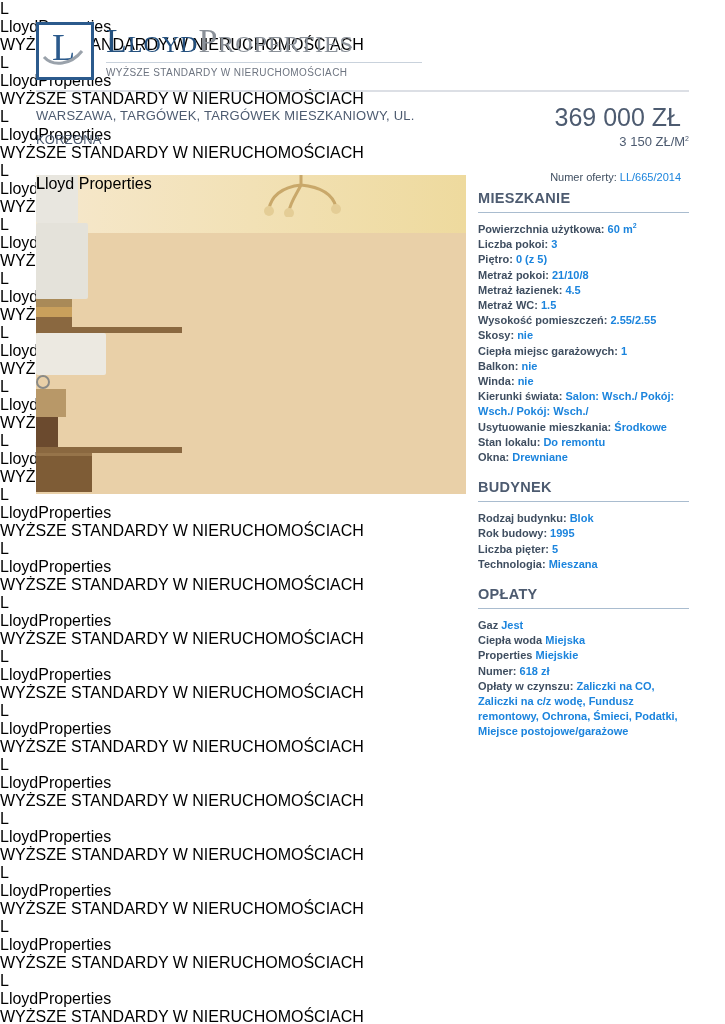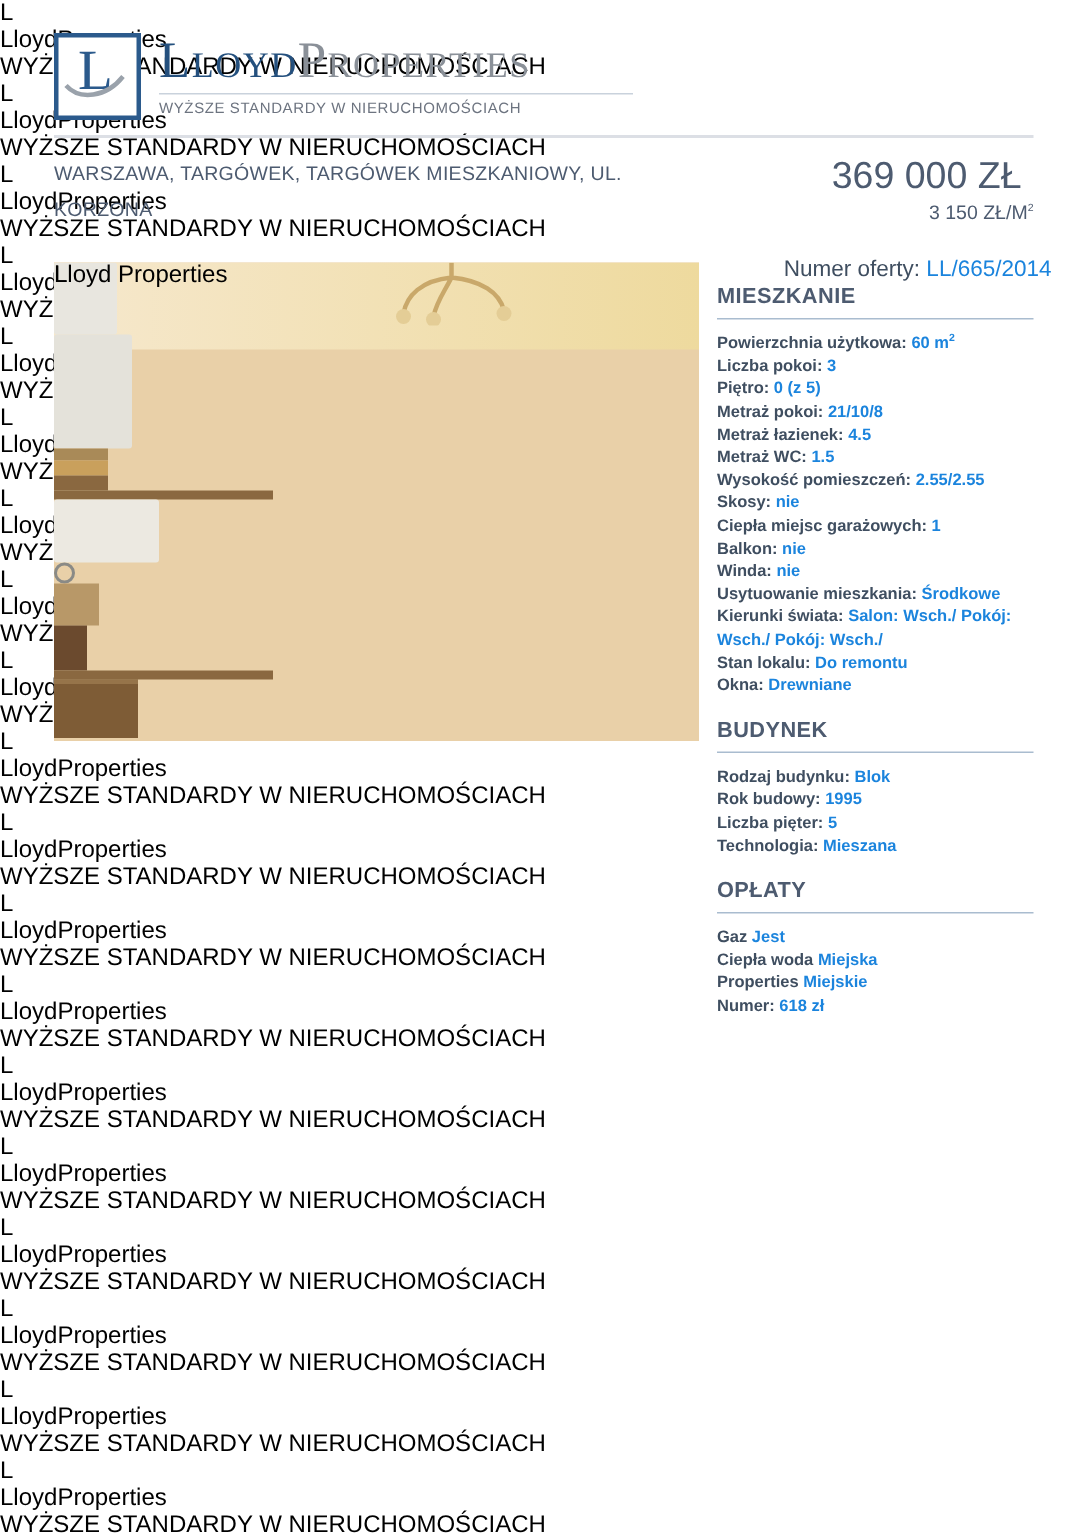--- a/index.html
+++ b/index.html
@@ -19,21 +19,21 @@
   .brand-secondary{color:#8a9098;}
   .tagline{margin-top:4px;border-top:1px solid #c9d2dc;padding-top:4px;
     font-size:10px;letter-spacing:.4px;color:#6d7480;width:316px;}
   .header-rule{position:absolute;left:36px;top:90px;width:653px;height:0;border-top:2px solid #dcdfe5;}
 
   
   .listing-title{position:absolute;left:36px;top:104px;width:445px;
     font-size:13px;line-height:24px;color:#4d5b70;letter-spacing:.2px;}
   .price{position:absolute;right:44px;top:103px;font-size:25px;color:#4d5b70;text-align:right;}
   .price-m2{position:absolute;right:36px;top:134px;font-size:13px;color:#4d5b70;text-align:right;}
-  .offer-line{position:absolute;right:24px;top:171px;font-size:15px;text-align:left;color:#44546a;}
+  .offer-line{position:absolute;right:44px;top:171px;font-size:11px;text-align:left;color:#44546a;}
   .offer-line .dvalue{color:#1b84dd;}
   sup{font-size:7px;vertical-align:super;line-height:0;}
 
   
   .details-col{position:absolute;left:478px;top:190px;width:211px;}
   .section{margin-bottom:10px;font-weight:bold;}
   .sec-heading{font-size:14.5px;color:#4d5b70;letter-spacing:.3px;margin:0 0 6px 0;}
   .sec-rule{border-top:1px solid #a9bccf;margin:0 0 9px 0;height:0;}
   .drow{font-size:11px;line-height:15.2px;color:#3f4e60;}
   .dlabel{color:#3f4e60;}
@@ -266,40 +266,41 @@
       <div class="drow"><span class="dlabel">Liczba pokoi: </span><span class="dvalue">3</span></div>
       <div class="drow"><span class="dlabel">Piętro: </span><span class="dvalue">0 (z 5)</span></div>
       <div class="drow"><span class="dlabel">Metraż pokoi: </span><span class="dvalue">21/10/8</span></div>
       <div class="drow"><span class="dlabel">Metraż łazienek: </span><span class="dvalue">4.5</span></div>
       <div class="drow"><span class="dlabel">Metraż WC: </span><span class="dvalue">1.5</span></div>
       <div class="drow"><span class="dlabel">Wysokość pomieszczeń: </span><span class="dvalue">2.55/2.55</span></div>
       <div class="drow"><span class="dlabel">Skosy: </span><span class="dvalue">nie</span></div>
       <div class="drow"><span class="dlabel">Ciepła miejsc garażowych: </span><span class="dvalue">1</span></div>
       <div class="drow"><span class="dlabel">Balkon: </span><span class="dvalue">nie</span></div>
       <div class="drow"><span class="dlabel">Winda: </span><span class="dvalue">nie</span></div>
+      <div class="drow"><span class="dlabel">Kierunki świata: </span><span class="dvalue">Salon: Wsch./ Pokój: Wsch./ Pokój: Wsch./</span></div>
       <div class="drow"><span class="dlabel">Usytuowanie mieszkania: </span><span class="dvalue">Środkowe</span></div>
-      <div class="drow"><span class="dlabel">Kierunki świata: </span><span class="dvalue">Salon: Wsch./ Pokój: Wsch./ Pokój: Wsch./</span></div>
       <div class="drow"><span class="dlabel">Stan lokalu: </span><span class="dvalue">Do remontu</span></div>
       <div class="drow"><span class="dlabel">Okna: </span><span class="dvalue">Drewniane</span></div>
     </div>
     <div class="section">
       <div class="sec-heading">BUDYNEK</div>
       <div class="sec-rule"></div>
       <div class="drow"><span class="dlabel">Rodzaj budynku: </span><span class="dvalue">Blok</span></div>
       <div class="drow"><span class="dlabel">Rok budowy: </span><span class="dvalue">1995</span></div>
       <div class="drow"><span class="dlabel">Liczba pięter: </span><span class="dvalue">5</span></div>
       <div class="drow"><span class="dlabel">Technologia: </span><span class="dvalue">Mieszana</span></div>
     </div>
     <div class="section">
       <div class="sec-heading">OPŁATY</div>
       <div class="sec-rule"></div>
       <div class="drow"><span class="dlabel">Gaz </span><span class="dvalue">Jest</span></div>
       <div class="drow"><span class="dlabel">Ciepła woda </span><span class="dvalue">Miejska</span></div>
       <div class="drow"><span class="dlabel">Properties </span><span class="dvalue">Miejskie</span></div>
       <div class="drow"><span class="dlabel">Numer: </span><span class="dvalue">618 zł</span></div>
+      <div class="drow"><span class="dlabel">Opłaty w czynszu: </span><span class="dvalue">Zaliczki na CO, Zaliczki na c/z wodę, Fundusz remontowy, Ochrona, Śmieci, Podatki, Miejsce postojowe/garażowe</span></div>
     </div>
   </div>
 
 <div class="floorplan">
   <div class="wm-grid" id="wm-grid">
       <div class="wm-tile" style="left: 0px; top: 0px;">
         <div class="wm-ic">L</div>
         <div class="wm-name">LloydProperties</div>
         <div class="wm-tag">WYŻSZE STANDARDY W NIERUCHOMOŚCIACH</div>
       </div>

